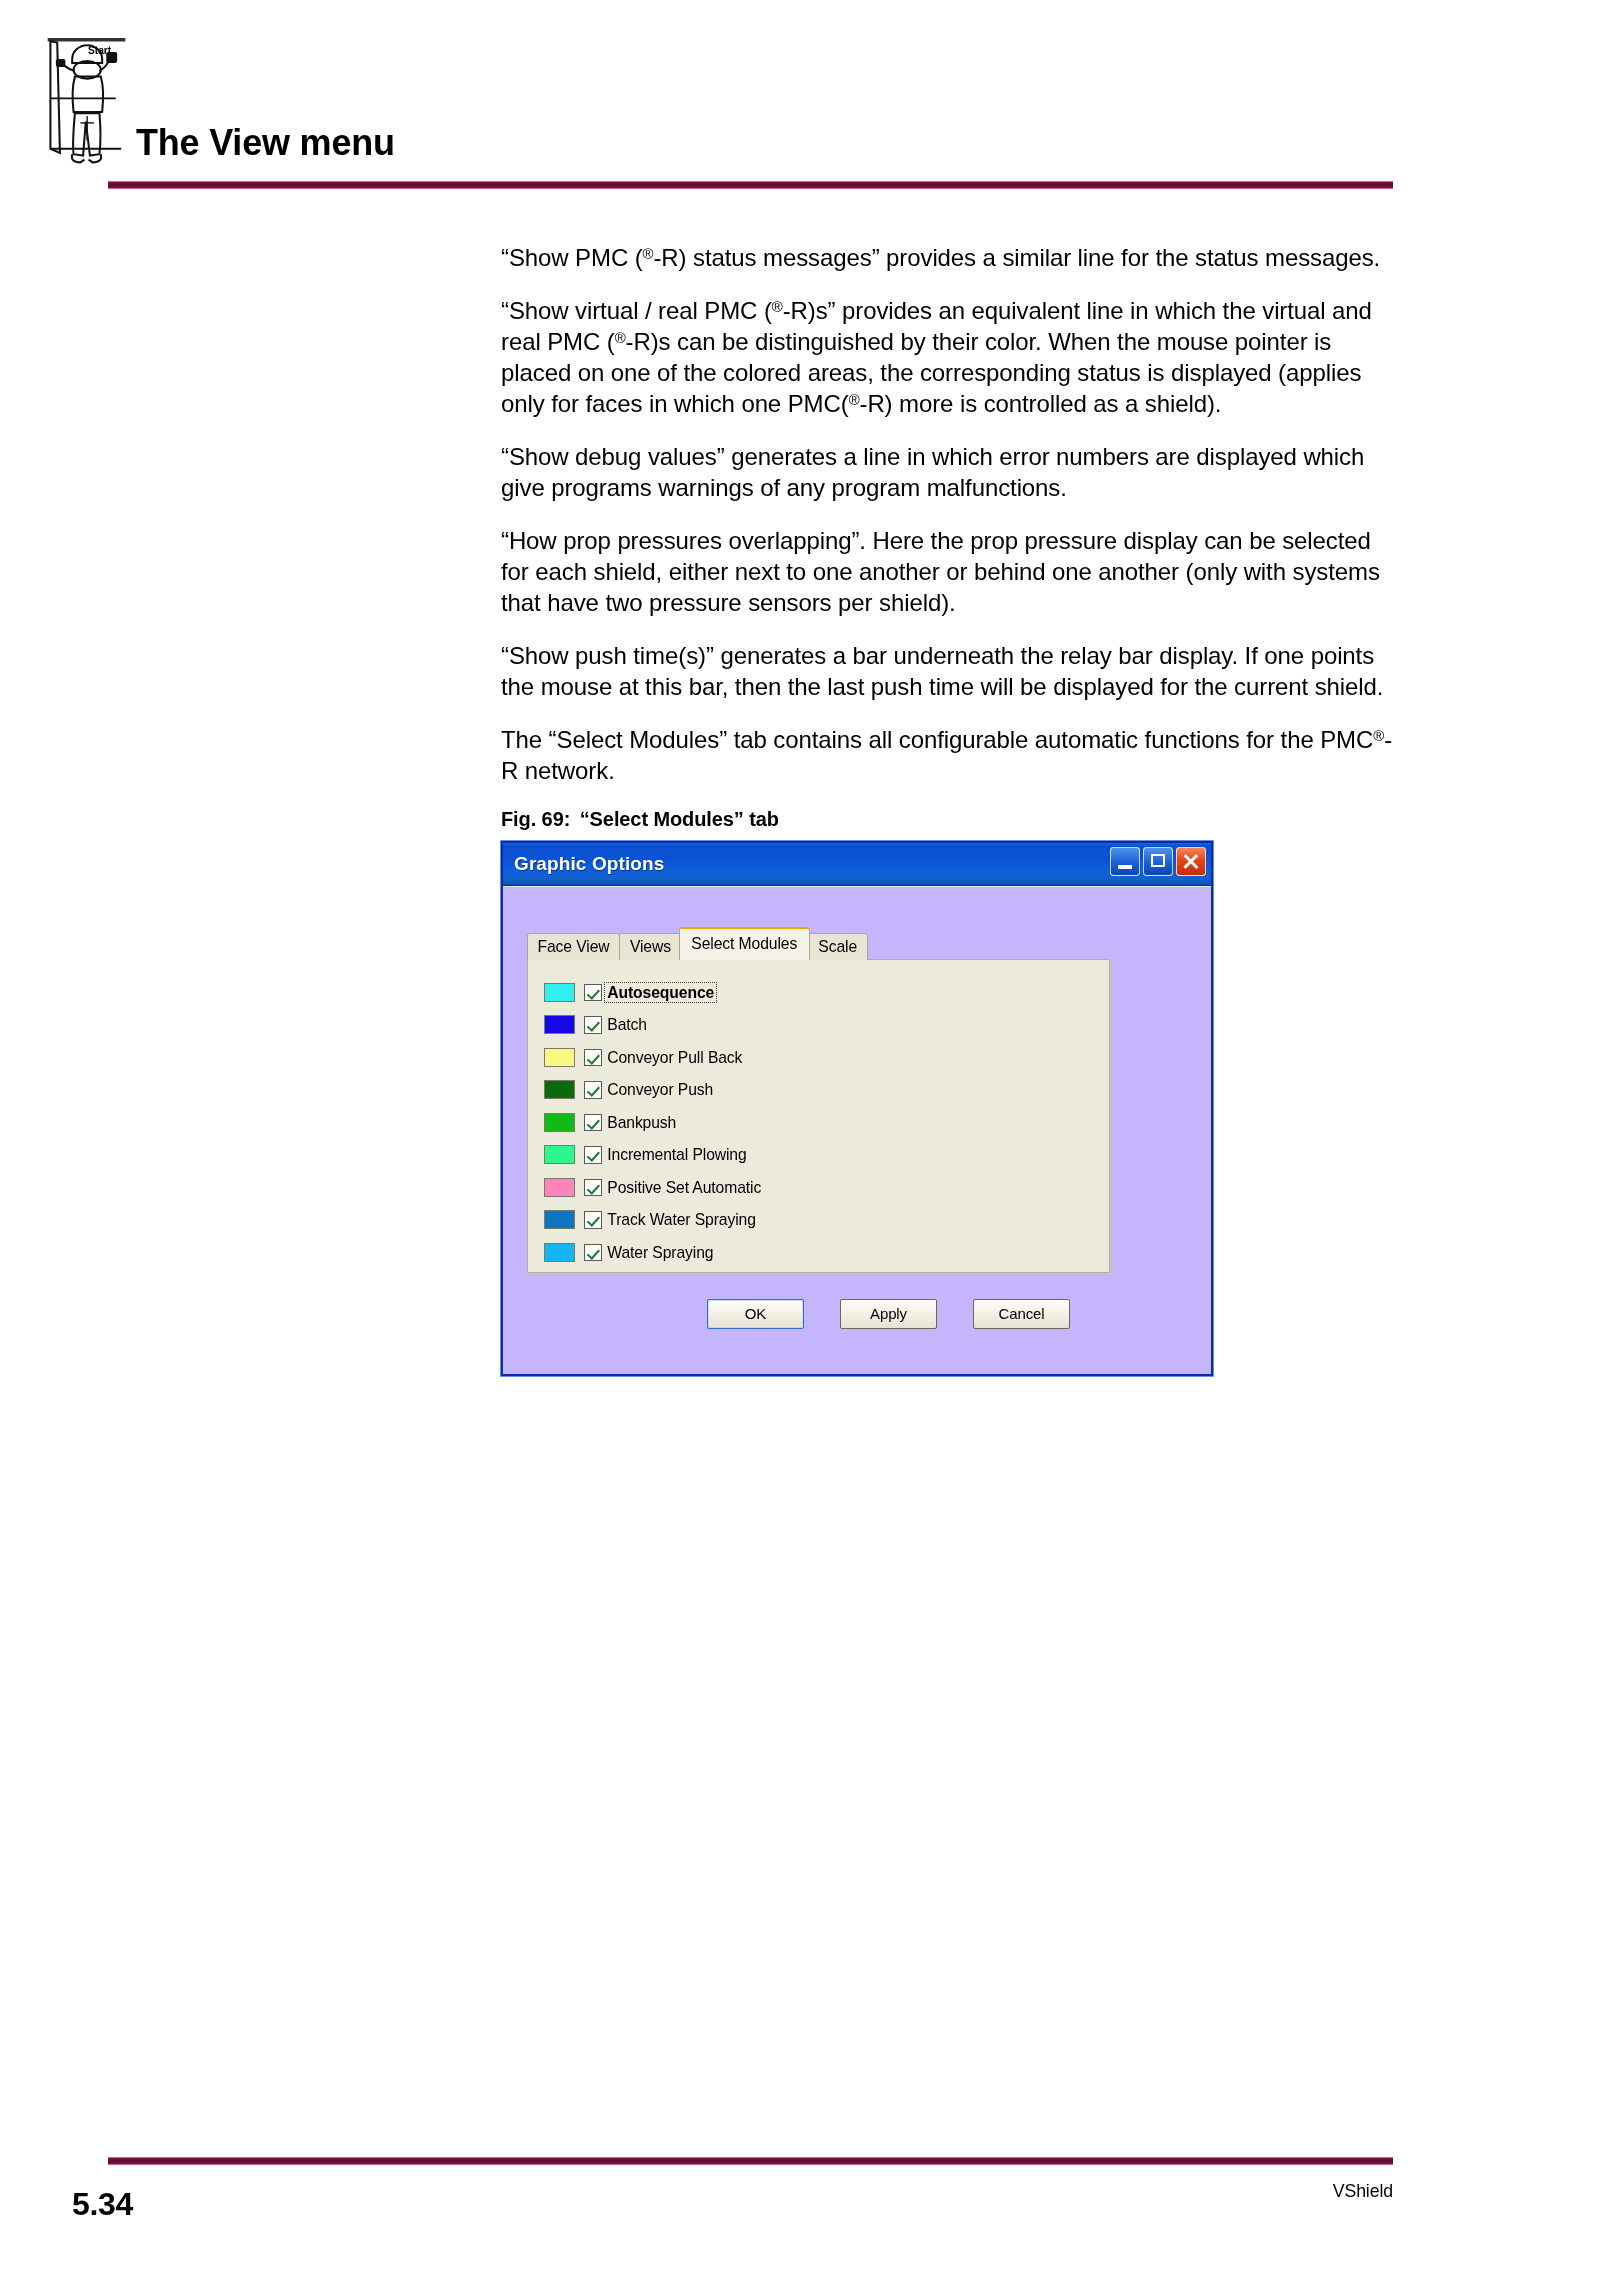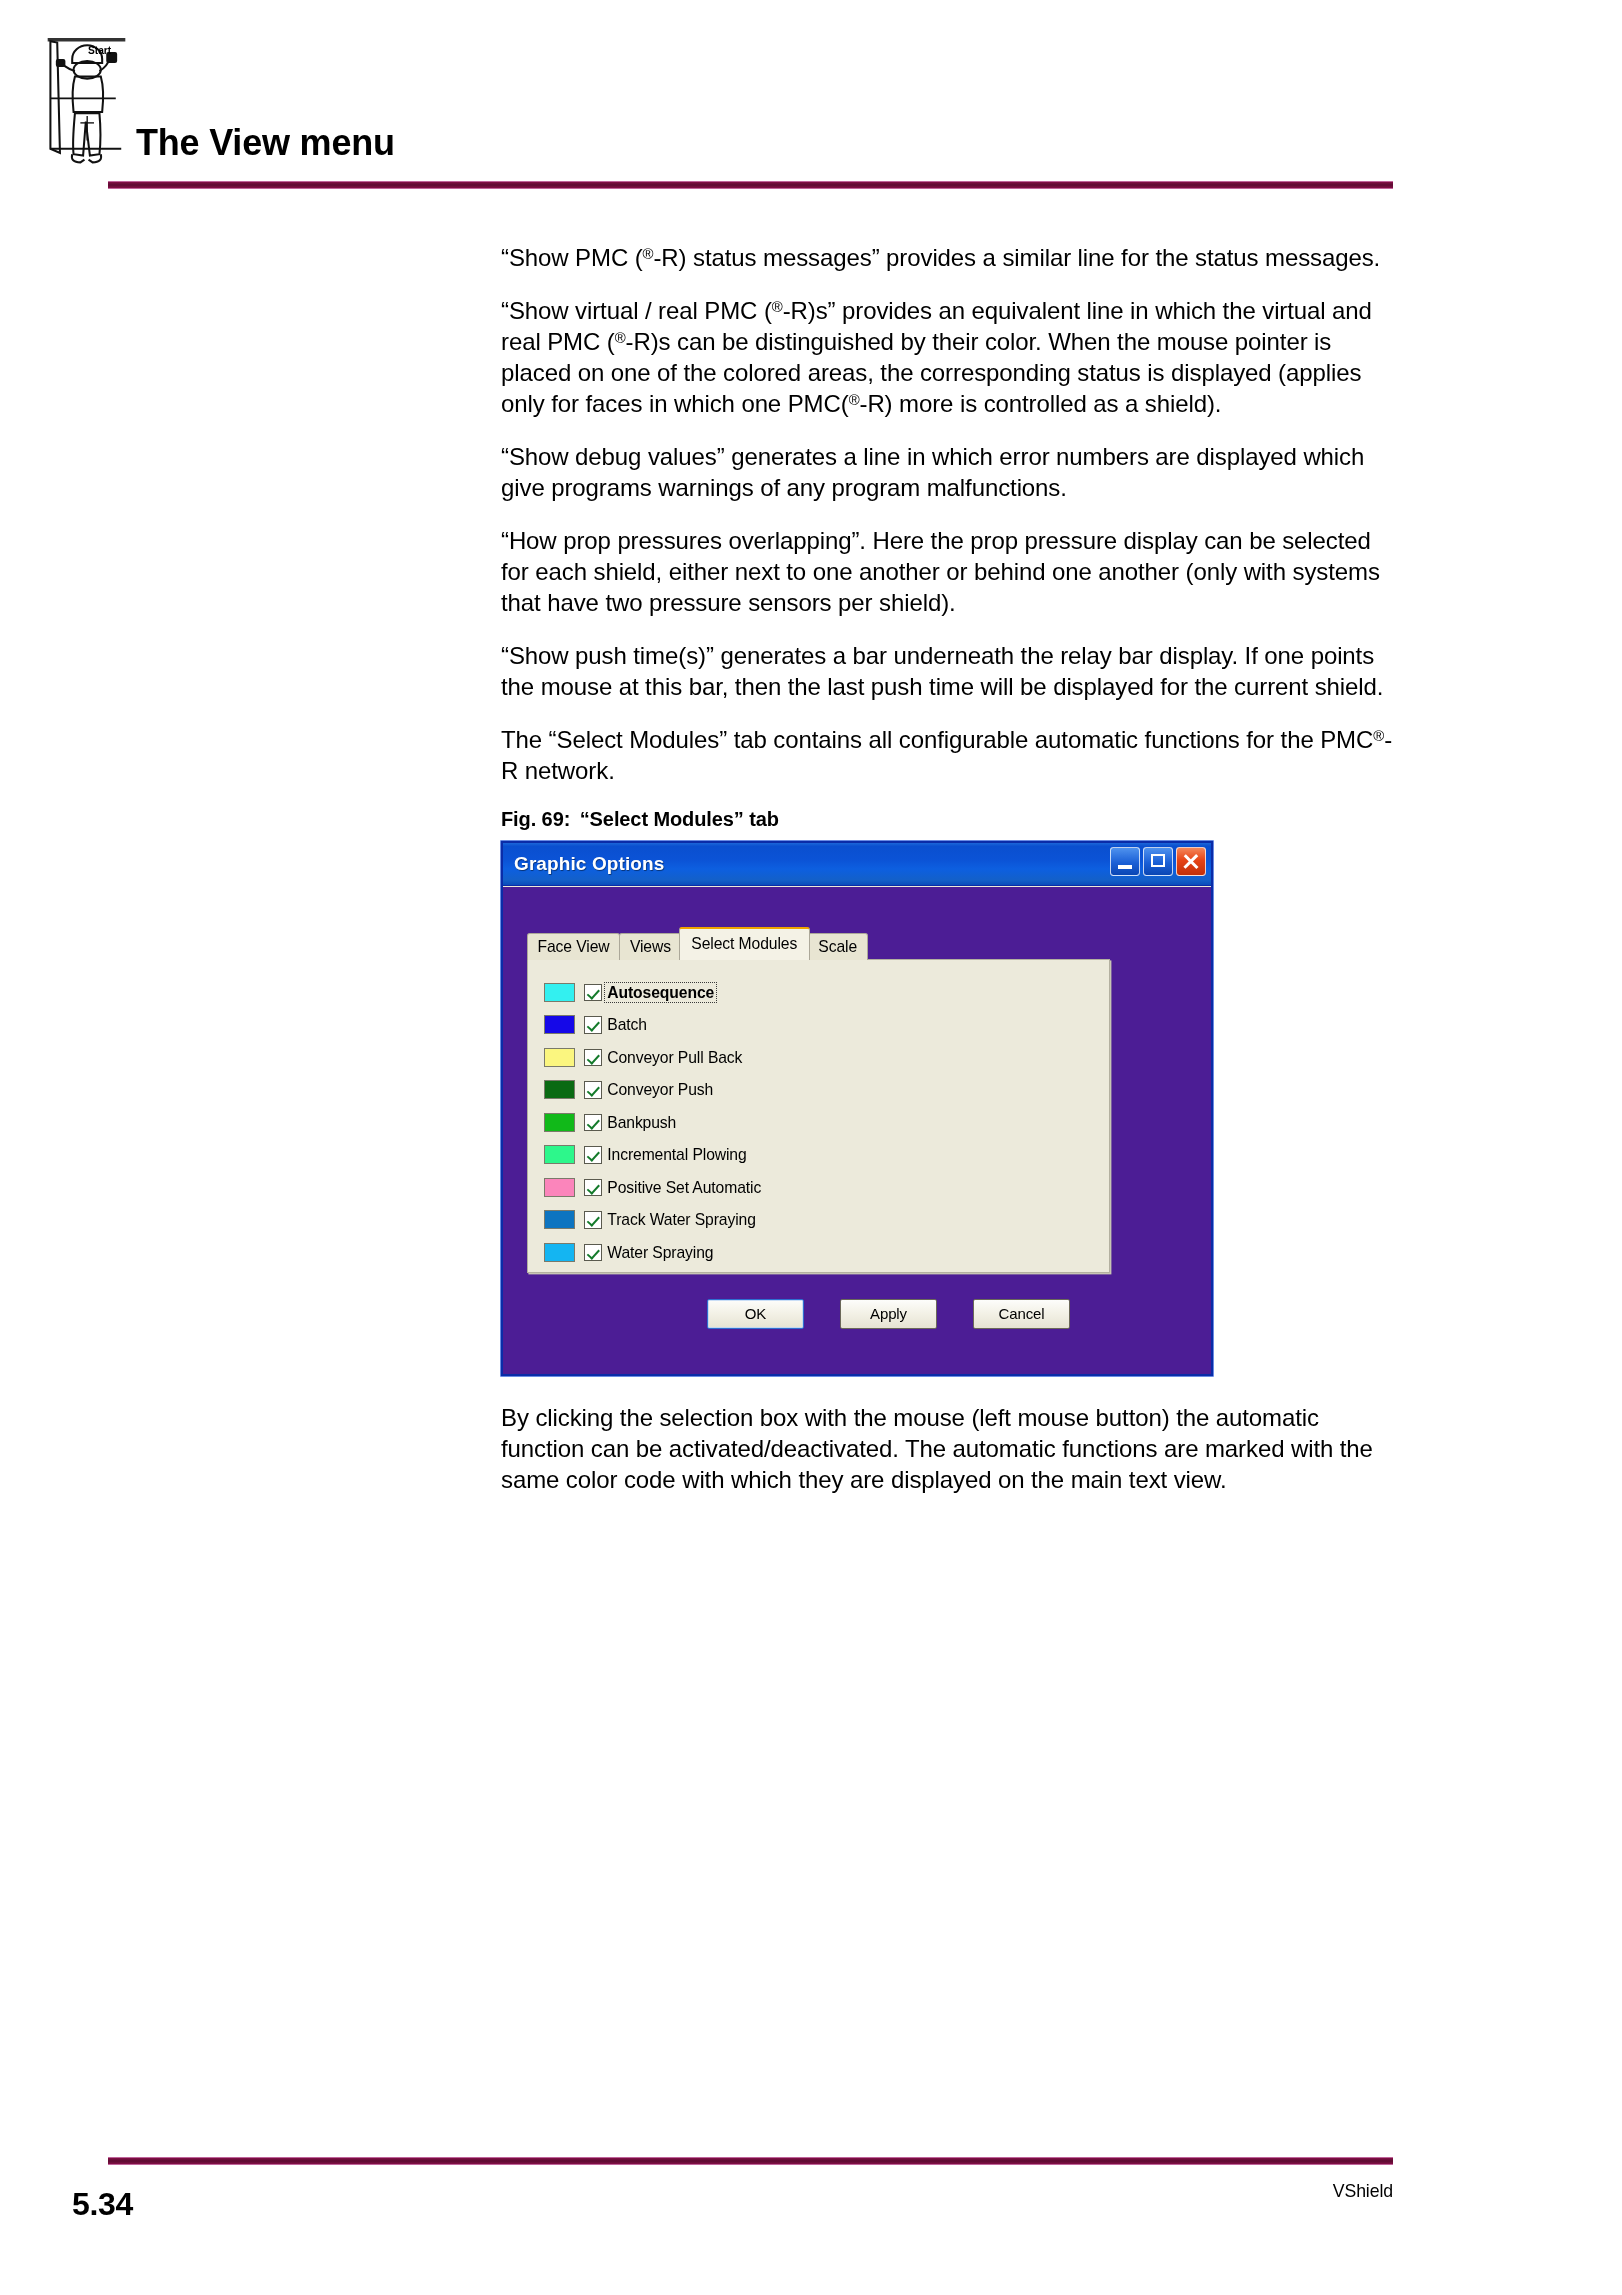--- a/index.html
+++ b/index.html
@@ -152,21 +152,21 @@
     width: 17.7px; height: 3.4px;
     background: #ffffff;
   }
   .tb-btn.close .x1 { transform: rotate(45deg); }
   .tb-btn.close .x2 { transform: rotate(-45deg); }
 
   #dialog-body {
     position: absolute;
     left: 0; right: 0;
     top: 44px; bottom: 0;
-    background: #4c1d95;
+    background: #c4b5fd;
     padding: 16px;
   }
 
   
   #tab-strip {
     position: absolute;
     left: 24px;
     top: 40px;
     height: 33px;
     display: flex;
@@ -447,19 +447,18 @@
 
       <div id="dialog-buttons">
         <div class="dlg-btn default">OK</div>
         <div class="dlg-btn">Apply</div>
         <div class="dlg-btn">Cancel</div>
       </div>
 
     </div>
   </div>
 
-  <p class="para" style="margin-top:26px;">By clicking the selection box with the mouse (left mouse button) the automatic function can be activated/deactivated. The automatic functions are marked with the same color code with which they are displayed on the main text view.</p>
 </div>
 
 <div id="footer-rule" class="rule"></div>
 <div id="page-number">5.34</div>
 <div id="footer-brand">VShield</div>
 
 
 </body></html>

